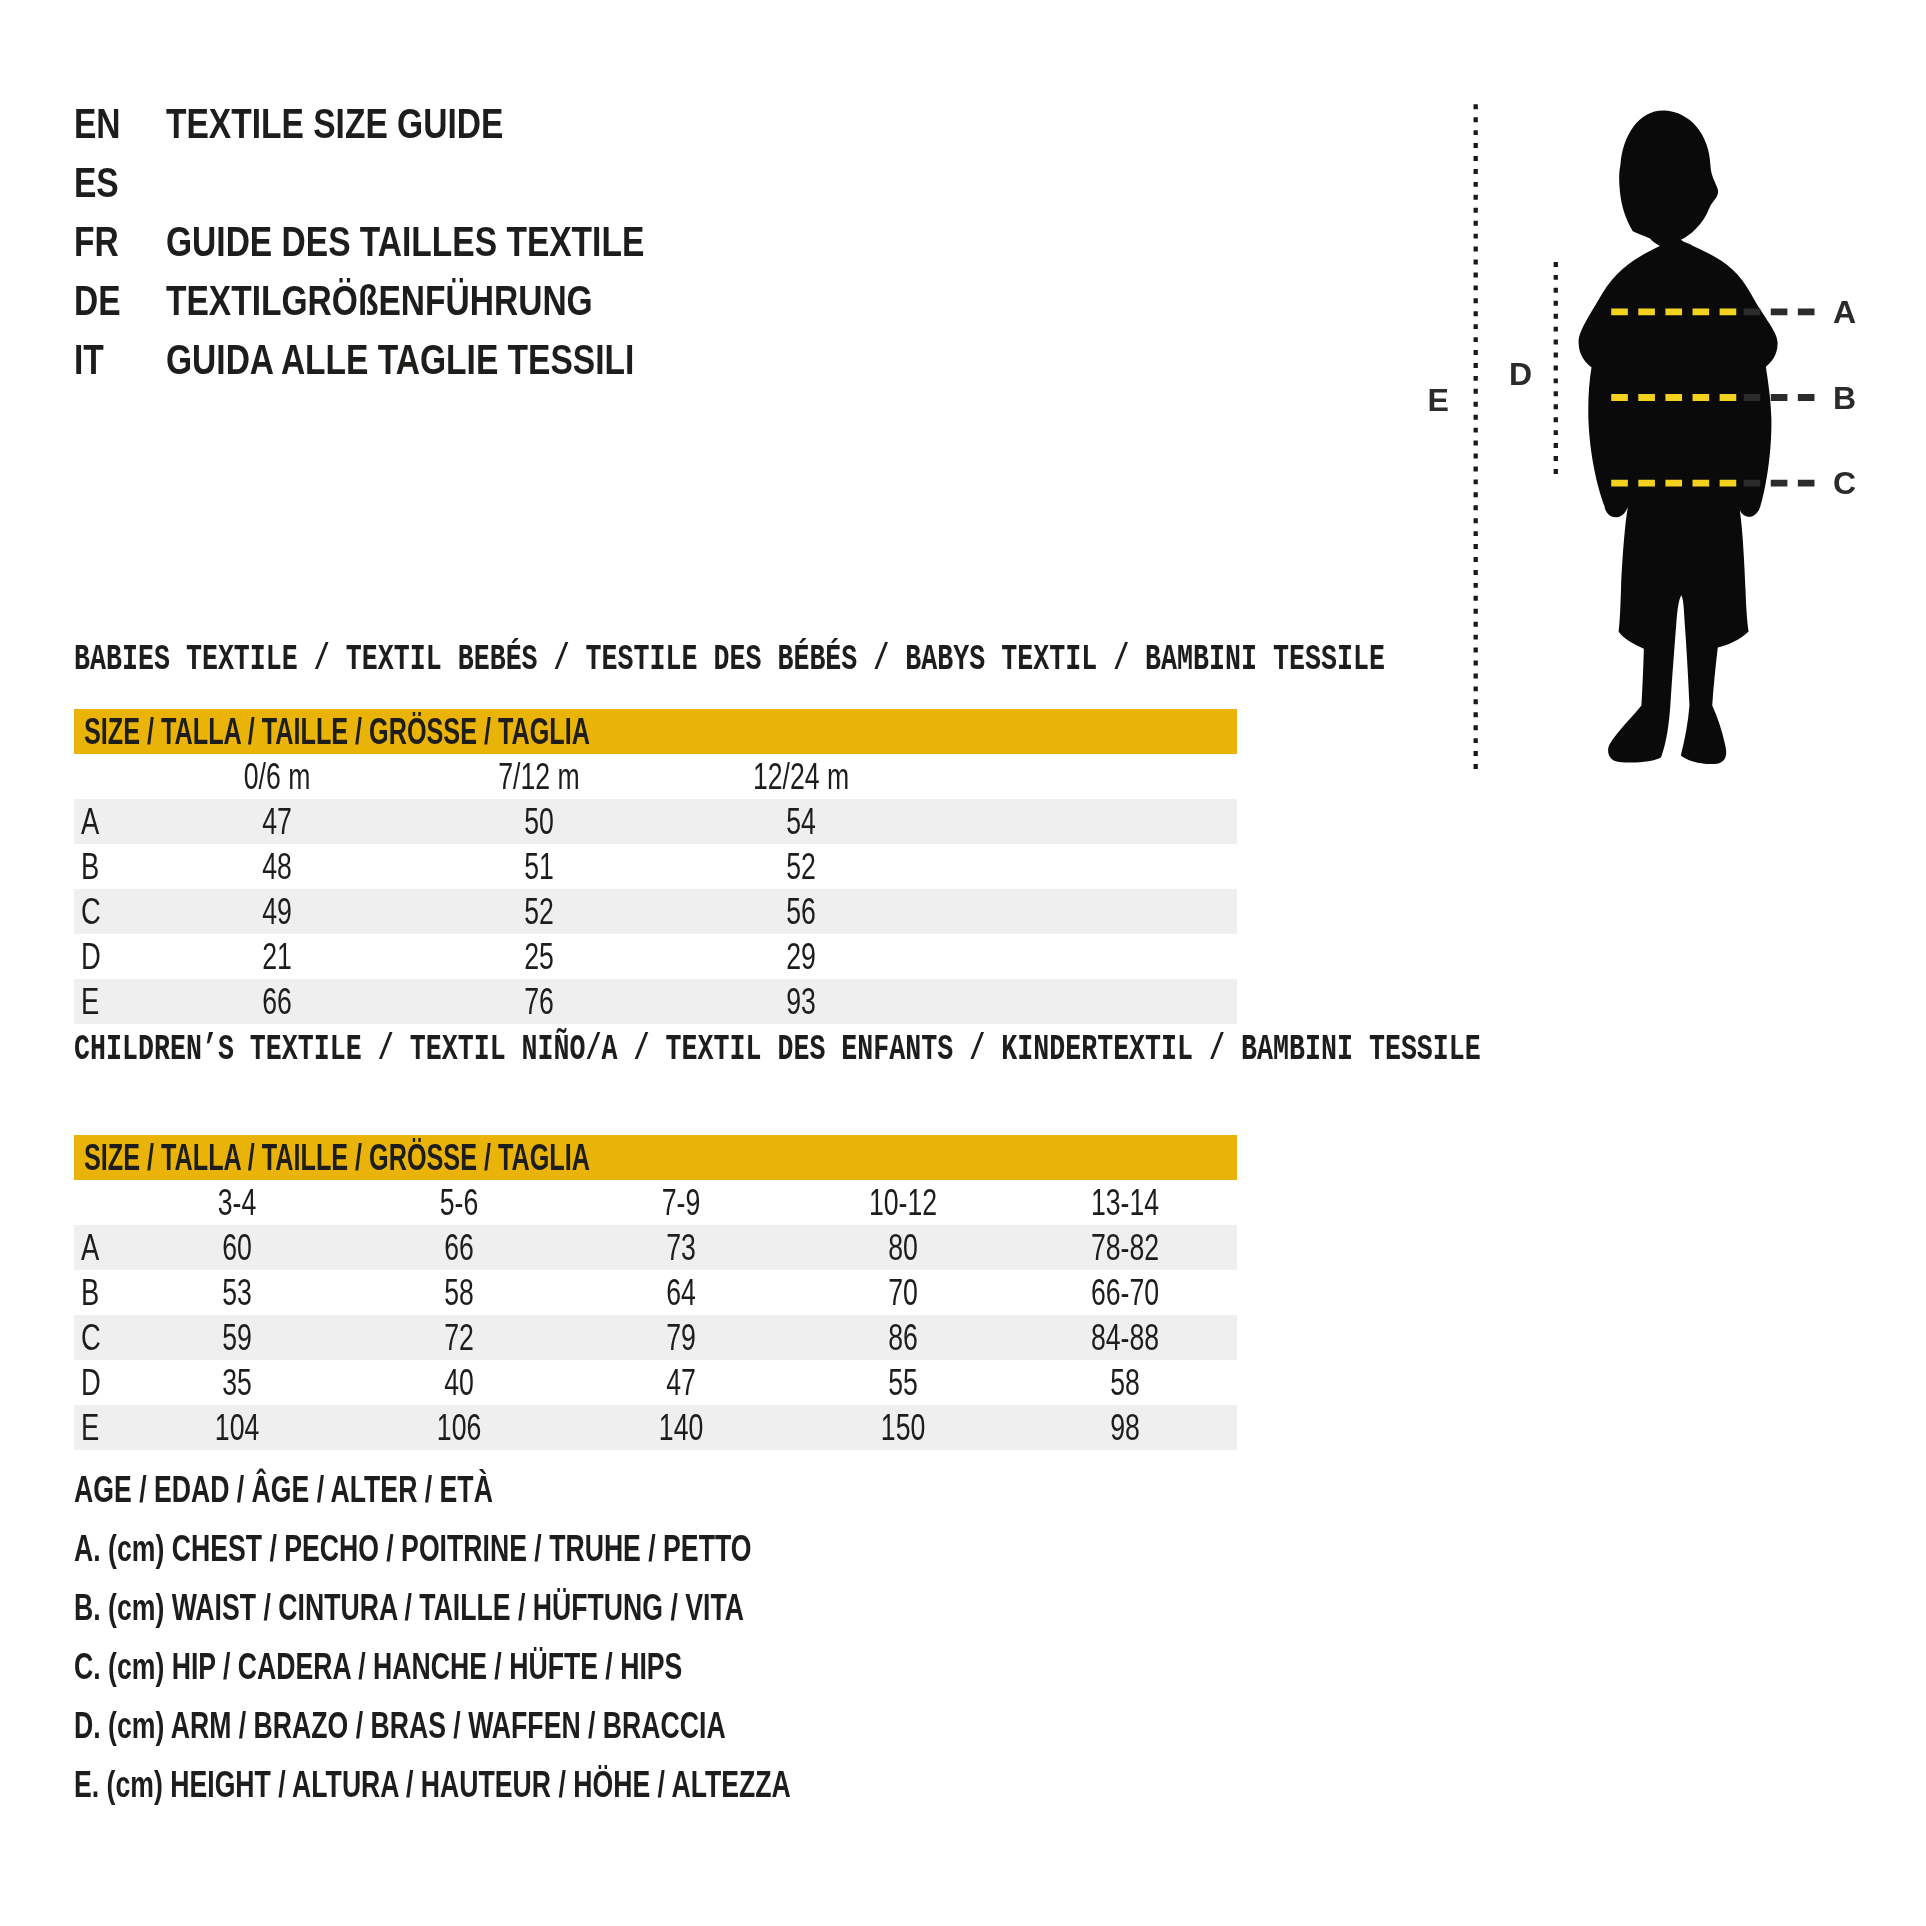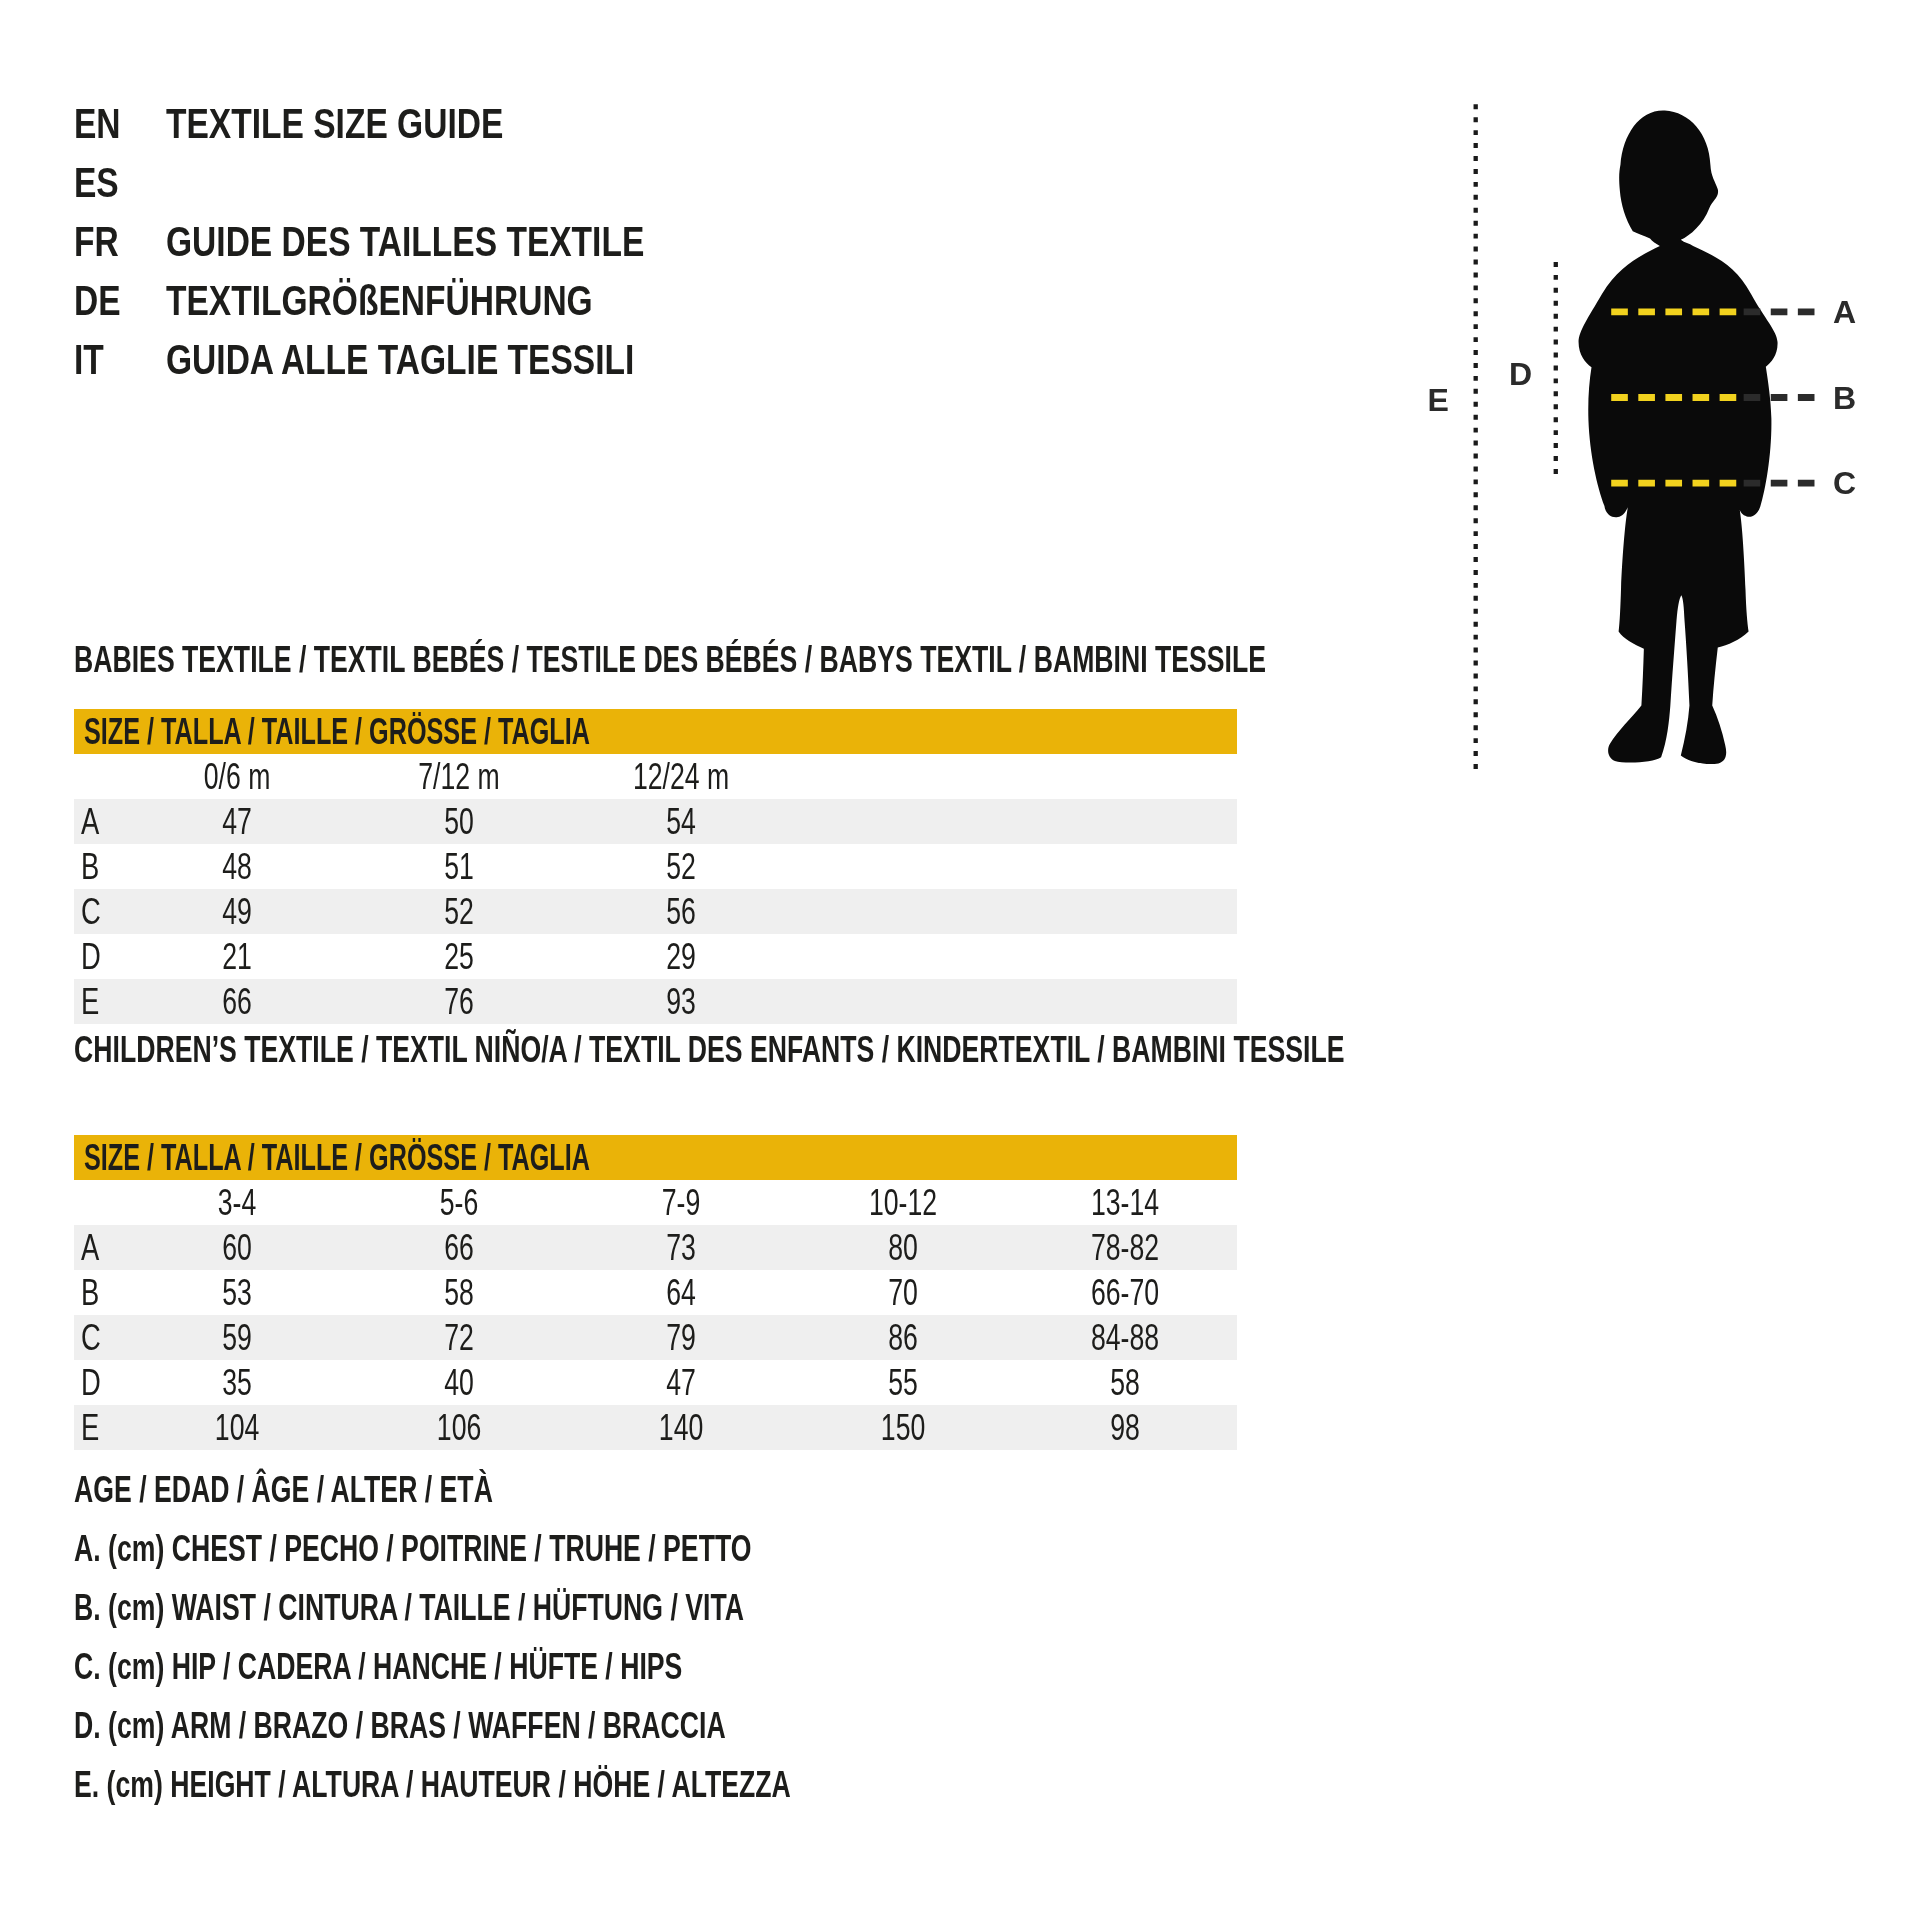--- a/index.html
+++ b/index.html
@@ -12,32 +12,32 @@
   .creg{display:inline-block;font-weight:400;transform:scaleX(.74);transform-origin:50% 50%;white-space:nowrap;}
   .rowlabel .creg{transform-origin:0 50%;}
 
   
   .lang-block{position:absolute;left:74px;top:94px;font-size:43px;}
   .lang-block .cbold{transform:scaleX(.78);}
   .lang-row{display:flex;height:59px;align-items:center;}
   .lang-code{width:92px;}
 
   
-  .section-title{position:absolute;left:74px;height:44px;display:flex;align-items:center;font-size:37px;white-space:nowrap;}
+  .section-title{position:absolute;left:74px;height:44px;display:flex;font-size:37px;white-space:nowrap;font-family:Liberation Mono, monospace;}
   .title-babies{top:638px;}
   .title-children{top:1028px;}
 
   
   .table{position:absolute;left:74px;width:1163px;}
   .table-babies{top:709px;}
   .table-children{top:1135px;}
   .size-bar{height:45px;background:#eab308;display:flex;align-items:center;padding-left:10px;font-size:36px;}
   .size-bar .cbold{transform:scaleX(.70);}
   .trow{display:grid;height:45px;align-items:stretch;}
-  .table-babies .trow{grid-template-columns:52px 222px 222px 222px 1fr;}
+  .table-babies .trow{grid-template-columns:52px 222px 222px 222px 1fr;gap:40px;}
   .table-children .trow{grid-template-columns:52px 222px 222px 222px 222px 1fr;}
   .trow.stripe{background:#efefef;}
   .cell{display:flex;align-items:center;justify-content:center;font-size:36px;}
   .cell.rowlabel{justify-content:flex-start;padding-left:7.4px;font-size:37px;}
 
   
   .legend{position:absolute;left:74px;top:1460px;font-size:37px;}
   .legend-line{height:59px;display:flex;align-items:center;}
 
   

